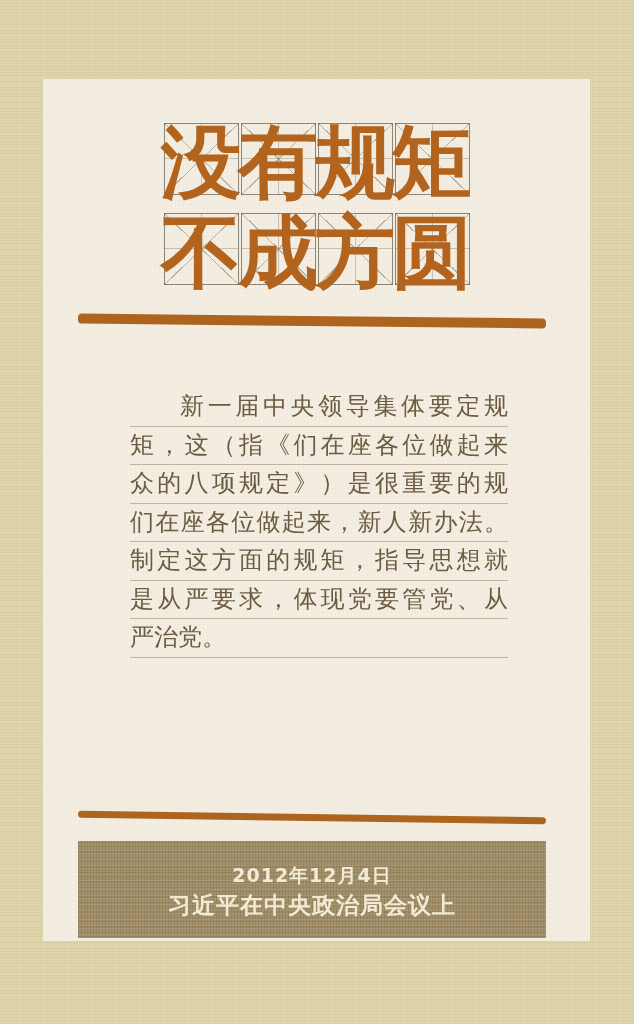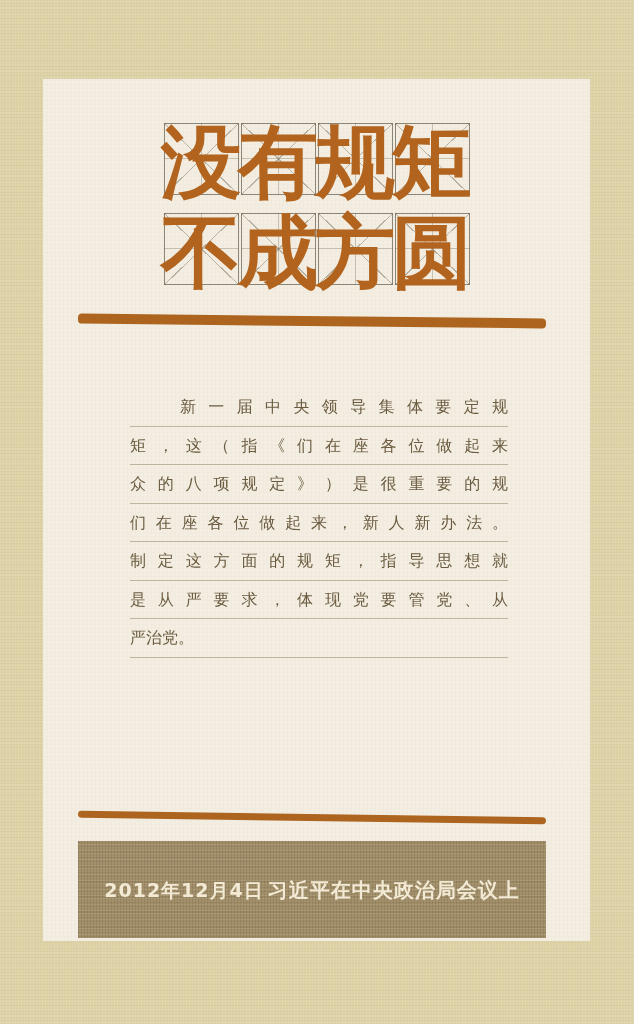--- a/index.html
+++ b/index.html
@@ -70,22 +70,22 @@
   .rule.bottom { top: 735px; height: 7px;  transform: rotate(0.8deg); }
 
   
   .quote-body {
     position: absolute;
     left: 87px; top: 309px;
     width: 378px;
   }
   .quote-line {
     height: 37.5px; line-height: 37.5px;
-    font-family: Liberation Sans, sans-serif;
-    font-size: 16px;
+    font-family: Liberation Serif, serif;
+    font-size: 24px;
     color: #6b5b40;
     border-bottom: 1px solid rgba(150,135,105,0.55);
     text-align: justify;
     text-align-last: justify;
     text-justify: inter-character;
     white-space: nowrap;
     overflow: visible;
   }
   .quote-line.first { text-indent: 50px; }
   .quote-line.last  { text-align-last: left; }
@@ -93,28 +93,28 @@
   
   .footer-bar {
     position: absolute;
     left: 35px; top: 762px;
     width: 468px; height: 97px;
     background-color: #a28f69;
     background-image:
       repeating-linear-gradient(0deg,  rgba(255,255,240,0.09) 0 1px, transparent 1px 3px),
       repeating-linear-gradient(90deg, rgba(60,45,25,0.12) 0 1px, transparent 1px 3px),
       repeating-linear-gradient(0deg,  rgba(60,45,25,0.08) 0 2px, transparent 2px 5px);
-    display: flex; 
+    display: flex; flex-direction: column;
     align-items: center; justify-content: center;
     gap: 4px;
   }
   .footer-line {
     font-family: "DejaVu Sans", sans-serif;
     font-weight: 700;
-    font-size: 20px; line-height: 26px;
+    font-size: 23px; line-height: 26px;
     color: #f2ead4;
     text-align: center;
     letter-spacing: 1px;
     white-space: nowrap;
   }
   .footer-line.date { font-size: 19px; }
 </style>
 </head>
 <body>
 

